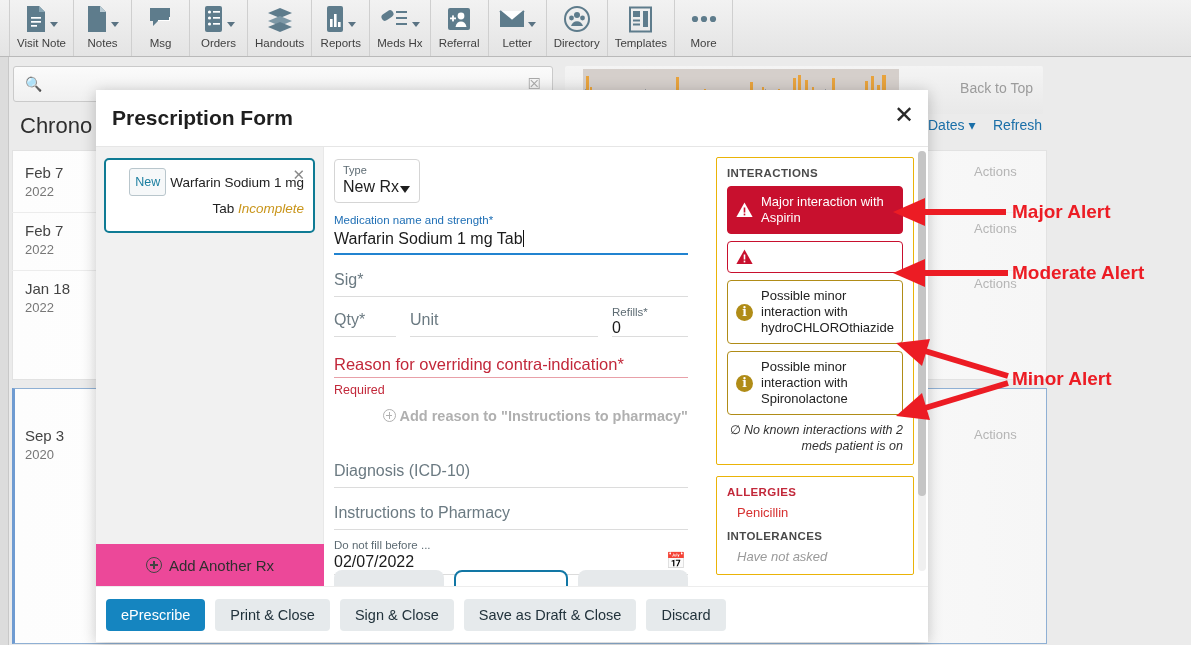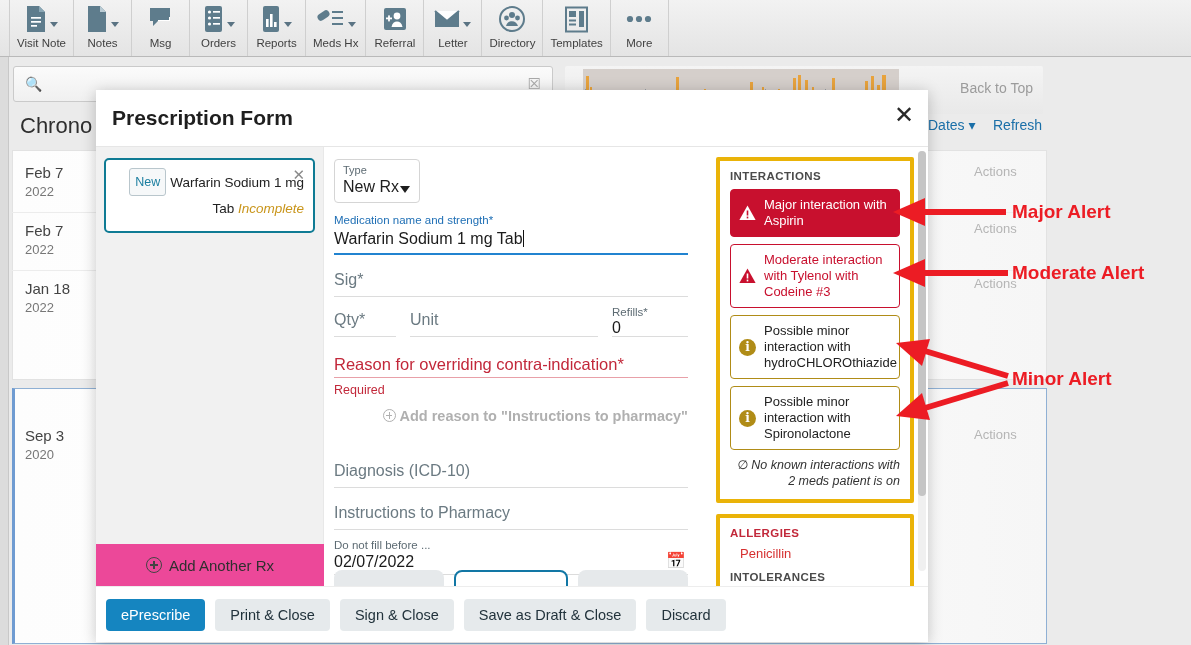--- a/index.html
+++ b/index.html
@@ -299,21 +299,21 @@
     height: 30px; border-radius: 8px; background: #e6e9eb; flex: 1;
   }
   .ghost-btn.hl { border: 2px solid #1277a5; background: #fff; }
 
   
   .info-col {
     width: 220px; flex: 0 0 220px; position: relative;
     padding: 10px 14px 0 8px;
   }
   .panel {
-    border: 4px solid #eab308; background: #fff; border-radius: 2px;
+    border: 1px solid #eab308; background: #fff; border-radius: 2px;
     padding: 9px 10px 10px 10px;
   }
   .panel-h {
     font-size: 11.5px; font-weight: bold; color: #4a4a4a;
     letter-spacing: .4px; margin-bottom: 7px;
   }
   .panel-h.red { color: #c2283a; }
   .alert {
     border-radius: 4px; padding: 7px 8px;
     display: flex; align-items: center; gap: 8px;
@@ -433,20 +433,30 @@
             <circle cx="6.5" cy="19" r="1.6" fill="#fff"></circle>
             <rect x="10" y="6" width="7" height="1.7" fill="#fff"></rect>
             <rect x="10" y="12" width="7" height="1.7" fill="#fff"></rect>
             <rect x="10" y="18" width="7" height="1.7" fill="#fff"></rect>
           </svg>
         <span class="caret-d"></span>
       </div>
       <div class="tb-lbl">Orders</div>
     </div>
 
+    <div class="tb-item">
+      <div class="tb-ico">
+        <svg width="28" height="26" viewBox="0 0 28 26">
+            <path d="M14 2L26 7 14 12 2 7z" fill="#5e7c8c"></path>
+            <path d="M14 10L26 15 14 20 2 15z" fill="#7d98a6"></path>
+            <path d="M14 16L26 21 14 26 2 21z" fill="#5e7c8c"></path>
+          </svg>
+      </div>
+      <div class="tb-lbl">Handouts</div>
+    </div>
 
     <div class="tb-item">
       <div class="tb-ico">
         <svg width="20" height="28" viewBox="0 0 20 28">
             <rect x="2" y="1" width="16" height="26" rx="2" fill="#5e7c8c"></rect>
             <rect x="5" y="14" width="2.6" height="8" fill="#fff"></rect>
             <rect x="9" y="9" width="2.6" height="13" fill="#fff"></rect>
             <rect x="13" y="17" width="2.6" height="5" fill="#fff"></rect>
           </svg>
         <span class="caret-d"></span>
@@ -722,21 +732,20 @@
           </div>
 
           <div class="alert moderate">
             <span class="ico-warn">
               <svg width="17" height="16" viewBox="0 0 17 16">
                   <path d="M8.5 0.6L16.6 15H0.4z" fill="#c8102e"></path>
                   <rect x="7.7" y="5.5" width="1.6" height="5" fill="#fff"></rect>
                   <rect x="7.7" y="11.6" width="1.6" height="1.8" fill="#fff"></rect>
                 </svg>
             </span>
-            <span>Moderate interaction with Tylenol with Codeine #3</span>
           </div>
 
           <div class="alert minor">
             <span class="ico-info">i</span>
             <span>Possible minor interaction with hydroCHLOROthiazide</span>
           </div>
 
           <div class="alert minor">
             <span class="ico-info">i</span>
             <span>Possible minor interaction with Spironolactone</span>

